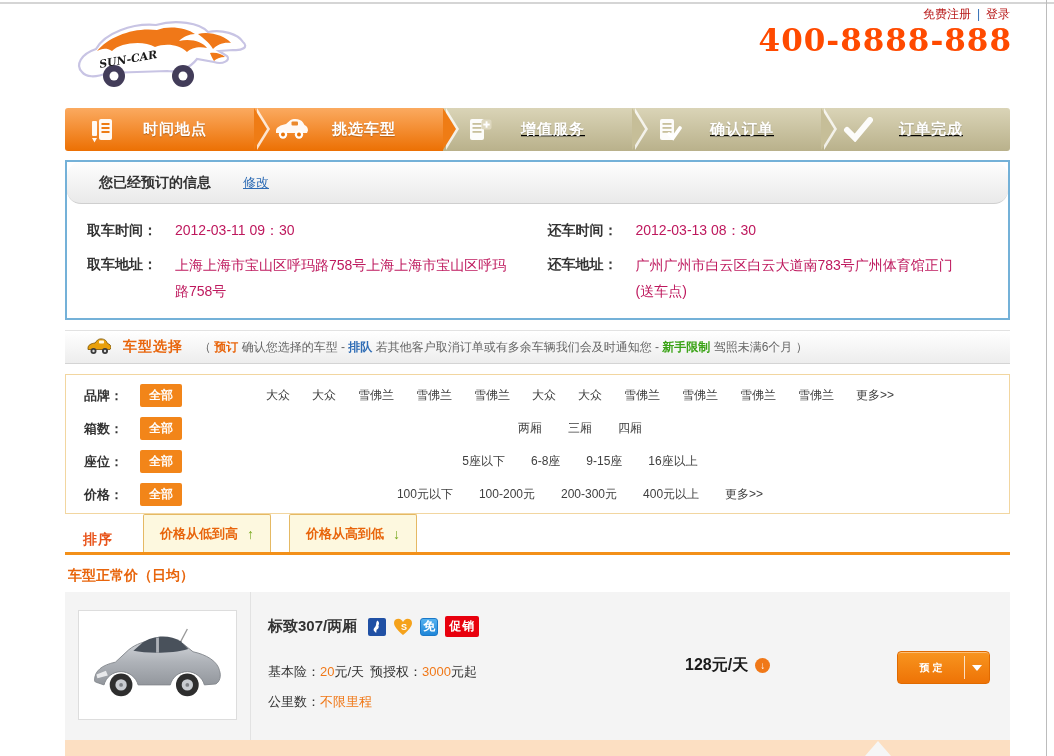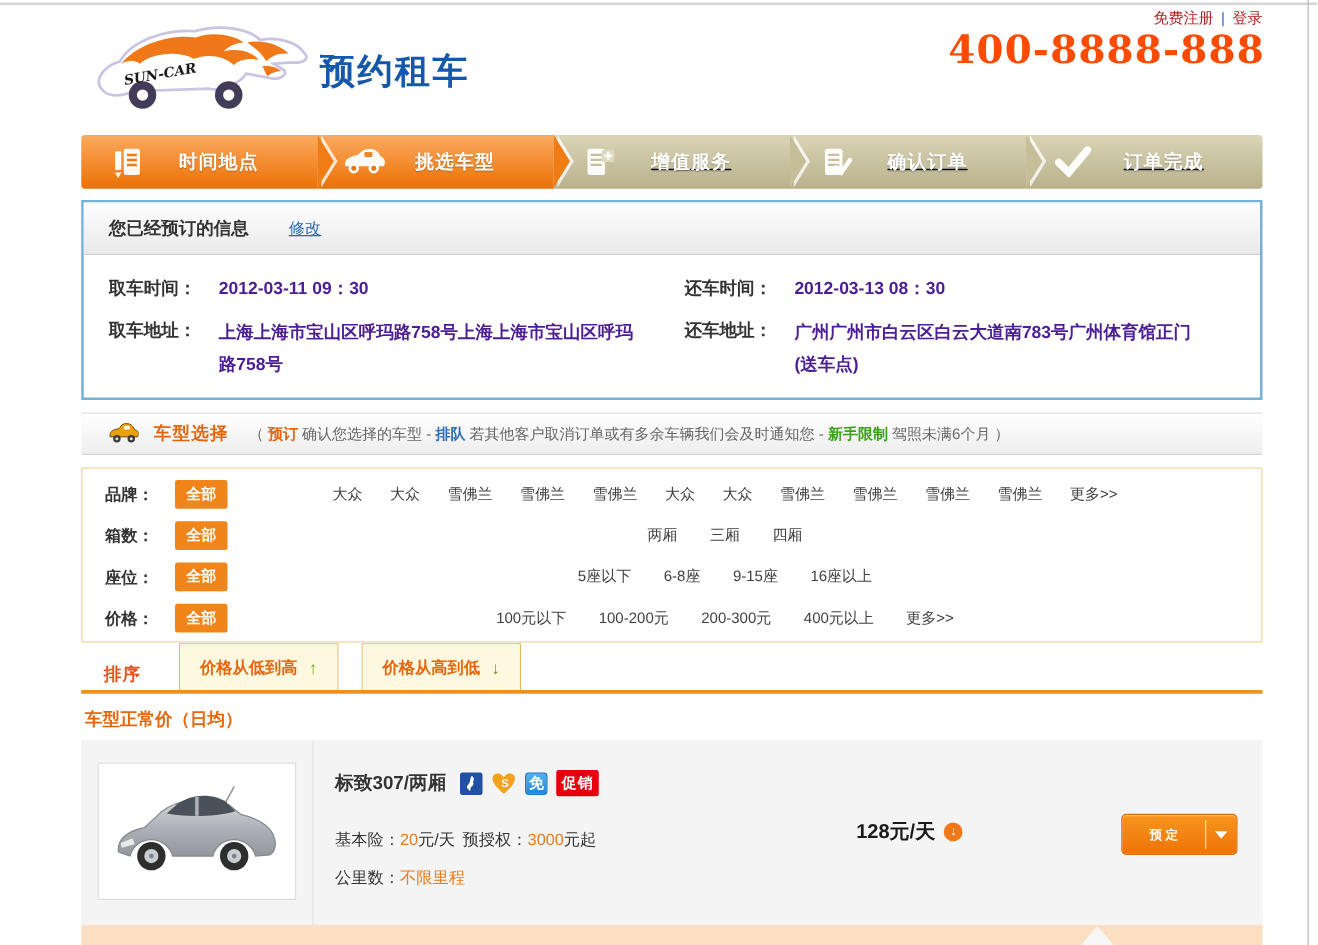--- a/index.html
+++ b/index.html
@@ -31,27 +31,27 @@
   .step.s5 { left:756px; z-index:11; border-radius:0 3px 3px 0; }
   .step:not(.s5)::after { content:""; position:absolute; right:-13px; top:0; width:0; height:0;
     border-top:21.5px solid transparent; border-bottom:21.5px solid transparent; border-left:13px solid var(--arrow); z-index:3; }
   .step:not(.s5)::before { content:""; position:absolute; right:-16px; top:0; width:0; height:0;
     border-top:21.5px solid transparent; border-bottom:21.5px solid transparent; border-left:13px solid rgba(255,255,255,0.78); z-index:2; }
   .step-icon { margin-left:20px; width:34px; height:28px; display:flex; align-items:center; justify-content:center; }
   .step-label { margin-left:24px; color:#fff; font-weight:bold; font-size:15px; letter-spacing:1px; text-shadow:0 1px 1px rgba(0,0,0,.25); }
 
   
   .info-box { position:absolute; left:65px; top:160px; width:945px; height:160px; border:2px solid #74b1d8; background:#fff; }
-  .info-head { height:42px; background:linear-gradient(#fefefe,#e9e9e9); border-bottom:1px solid #cfcfcf; display:flex; align-items:center; padding-left:20px; }
+  .info-head { height:42px; background:linear-gradient(#fefefe,#e9e9e9); border-bottom:1px solid #cfcfcf; display:flex; align-items:center; padding-left:32px;border-radius:14px; }
   .info-title { font-size:14px; font-weight:bold; color:#333; }
   .modify-link { margin-left:32px; font-size:13px; color:#2e6cb5; text-decoration:underline; cursor:pointer; }
   .info-grid { display:grid; grid-template-columns:1fr 1fr; padding:18px 0 0 20px; }
   .info-item { display:flex; margin-bottom:16px; font-size:14px; }
   .info-label { font-weight:bold; color:#333; width:88px; flex-shrink:0; }
-  .info-value { color:#4c1d95; font-weight:bold; width:335px; line-height:1.85; margin-top:-3px; }
+  .info-value { color:#be185d; font-weight:normal; width:335px; line-height:1.85; margin-top:-3px; }
   .info-item.time .info-value { line-height:normal; margin-top:0; }
 
   
   .selection-bar { position:absolute; left:65px; top:330px; width:945px; height:34px;
     background:linear-gradient(#ffffff,#ededed); border-top:1px solid #e2e2e2; border-bottom:1px solid #d4d4d4;
     display:flex; align-items:center; padding-left:22px; }
   .sel-car-icon { width:24px; height:18px; }
   .sel-title { margin-left:12px; font-size:14px; font-weight:bold; color:#e8650c; letter-spacing:1px; }
   .sel-note { margin-left:16px; font-size:12px; color:#666; }
   .sel-note .kw-orange { color:#e8650c; font-weight:bold; }
@@ -118,21 +118,20 @@
       <path d="M27,35 C39,20 65,11 87,14 C99,9 117,12 125,18 C119,18 113,21 109,25 C121,22 133,26 137,32 C129,30 121,32 117,36 C109,28 95,27 85,31 C73,24 50,27 42,35 C36,31 31,33 27,35 Z" fill="#f07818"></path>
       <path d="M128,18 C140,15 155,20 161,27 C153,26 147,29 143,33 C139,26 133,22 128,18 Z" fill="#f07818"></path>
       <path d="M140,37 C146,36 152,38 155,41 C150,41 146,43 144,45 C142,42 141,39 140,37 Z" fill="#f07818"></path>
       <circle cx="44" cy="60" r="11" fill="#423c59"></circle>
         <circle cx="44" cy="60" r="4.5" fill="#fff"></circle>
       <circle cx="113" cy="60" r="11" fill="#423c59"></circle>
         <circle cx="113" cy="60" r="4.5" fill="#fff"></circle>
       <text x="30" y="52" transform="rotate(-10 30 52)" font-style="italic" font-weight="bold" font-size="11" font-family="'DejaVu Serif',serif" fill="#1a1a1a">SUN-CAR</text>
     </svg>
   </div>
-  <div class="site-title">预约租车</div>
   <div class="top-links">
     <span class="lnk">免费注册</span><span class="sep">|</span><span class="lnk">登录</span>
   </div>
   <div class="phone">400-8888-888</div>
 
   <div class="steps">
     <div class="step orange s1">
       <span class="step-icon">
         <svg width="26" height="26" viewBox="0 0 26 26">
           <rect x="10" y="2" width="13" height="21" rx="2" fill="#fff" opacity="0.95"></rect>

